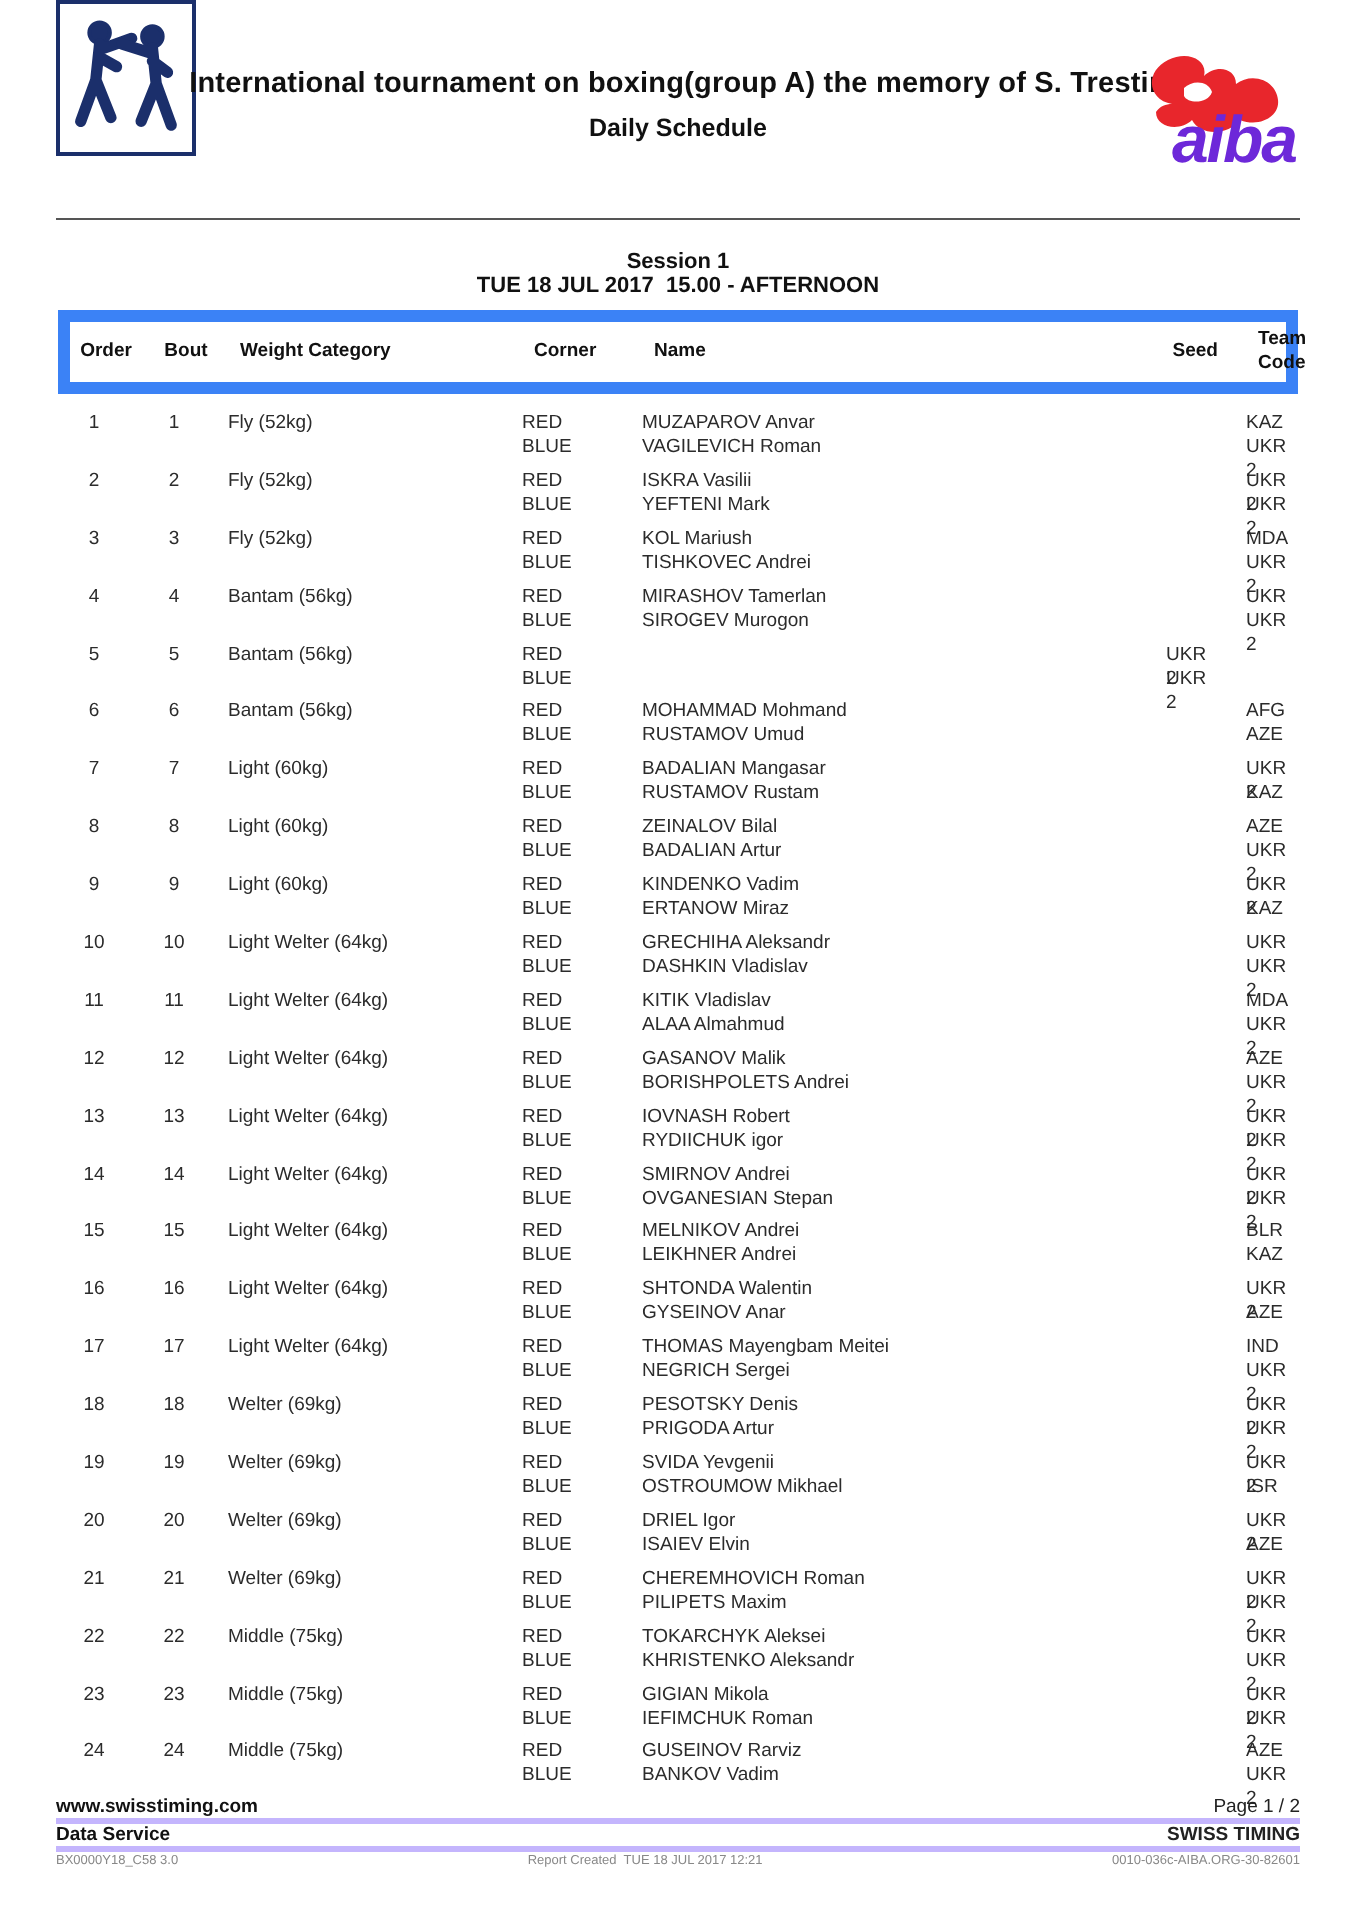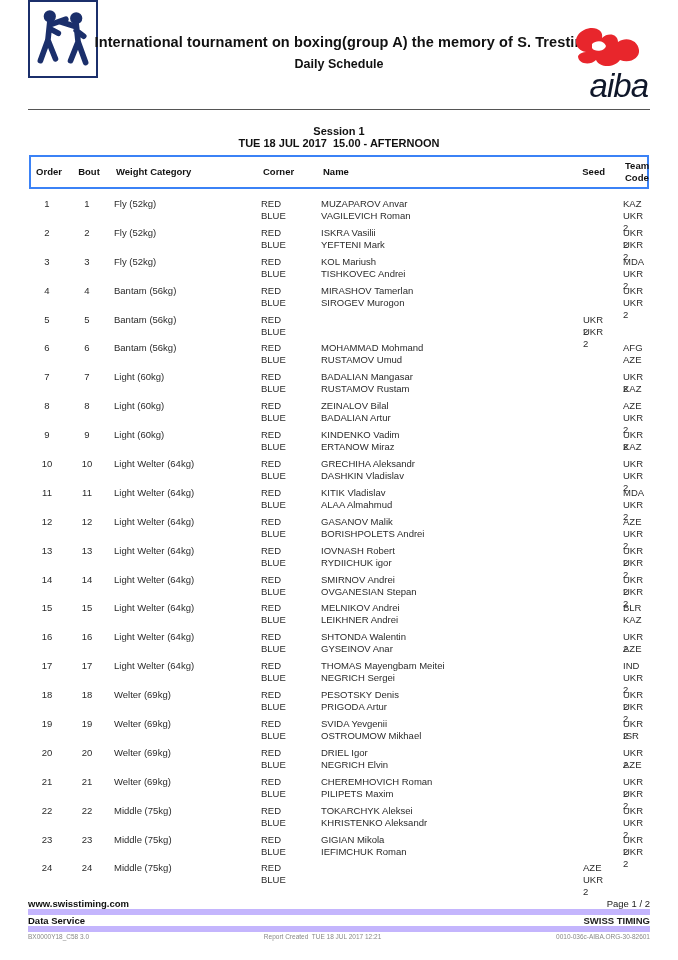--- a/index.html
+++ b/index.html
@@ -16,49 +16,49 @@
     position:absolute; left:0; top:27; width:70px; height:78px;
     border:2px solid #1b2f6b; background:#fff;
   }
   .logo-box svg { width:100%; height:100%; }
   .title-wrap { position:absolute; left:0; right:0; top:34px; text-align:center; }
   .page-title { font-size:14.5px; font-weight:bold; color:#111; letter-spacing:0.1px; }
   .page-subtitle { margin-top:7px; font-size:12.5px; font-weight:bold; color:#111; }
   .aiba-logo { position:absolute; right:2px; top:22px; width:96px; height:82px; }
   .aiba-glove { position:absolute; right:6px; top:0; width:86px; height:52px; }
   .aiba-wordmark {
-    position:absolute; right:0; bottom:2px;
-    font-size:33px; font-weight:normal; font-style:italic; letter-spacing:-1px;
-    color:#0f172a; line-height:1;
+    position:absolute; right:0; bottom:18px;
+    font-size:33px; font-weight:bold; font-style:italic; letter-spacing:-1px;
+    color:#6d28d9; line-height:1;
   }
   
   .session { margin-top:15px; text-align:center; }
   .session-title { font-size:11px; font-weight:bold; color:#111; }
   .session-datetime { font-size:11px; font-weight:bold; color:#111; white-space:pre; }
   
   .sched { margin:6px 29px 0 29px; }
   .grid-row {
     display:grid;
     grid-template-columns:36px 44px 147px 60px 251px 40px 39px;
     font-size:9.5px; line-height:12px; color:#2b2b2b;
   }
   .thead {
-    border:2px solid #3b82f6; font-weight:bold; color:#111;
+    border:6px solid #3b82f6; font-weight:bold; color:#111;
     padding:3px 0 3px 0; align-items:center;
   }
   .c-order, .c-bout { text-align:center; }
   .c-weight, .c-corner, .c-name { padding-left:5px; }
   .c-seed { text-align:right; padding-right:4px; }
   .c-team { padding-left:16px; }
   .tbody { padding-top:7px; }
   .bout-row { height:28.9px; padding-top:2px; }
   .two-line div { height:12px; }
   
   .footer { position:absolute; left:28px; right:28px; top:898px; font-size:9.5px; }
-  .f-line { display:flex; justify-content:space-between; border-bottom:6px solid #c4b5fd; align-items:flex-end; }
+  .f-line { display:flex; justify-content:space-between; border-bottom:3px solid #c4b5fd; align-items:flex-end; }
   .f-bold { font-weight:bold; color:#111; }
   .f-tiny { display:flex; justify-content:space-between; font-size:6.5px; color:#888; margin-top:1px; }
   .f-tiny .mid { white-space:pre; }
   .f-line .right { font-weight:normal; }
   .f-line2 .right { font-weight:bold; }
 </style>
 </head>
 <body>
 
 <div class="page">
@@ -471,21 +471,21 @@
   <div class="grid-row bout-row">
     <div class="c-order">20</div>
     <div class="c-bout">20</div>
     <div class="c-weight">Welter (69kg)</div>
     <div class="c-corner two-line">
       <div>RED</div>
       <div>BLUE</div>
     </div>
     <div class="c-name two-line">
       <div>DRIEL Igor</div>
-      <div>NEGRICH Elvin</div>
+      <div>ISAIEV Elvin</div>
     </div>
     <div class="c-seed"></div>
     <div class="c-team two-line">
       <div>UKR 2</div>
       <div>AZE</div>
     </div>
   </div>
 
   <div class="grid-row bout-row">
     <div class="c-order">21</div>
@@ -544,20 +544,24 @@
     </div>
   </div>
 
   <div class="grid-row bout-row">
     <div class="c-order">24</div>
     <div class="c-bout">24</div>
     <div class="c-weight">Middle (75kg)</div>
     <div class="c-corner two-line">
       <div>RED</div>
       <div>BLUE</div>
+    </div>
+    <div class="c-name two-line">
+      <div>GUSEINOV Rarviz</div>
+      <div>BANKOV Vadim</div>
     </div>
     <div class="c-seed"></div>
     <div class="c-team two-line">
       <div>AZE</div>
       <div>UKR 2</div>
     </div>
   </div>
 </div>
   </div>
 

